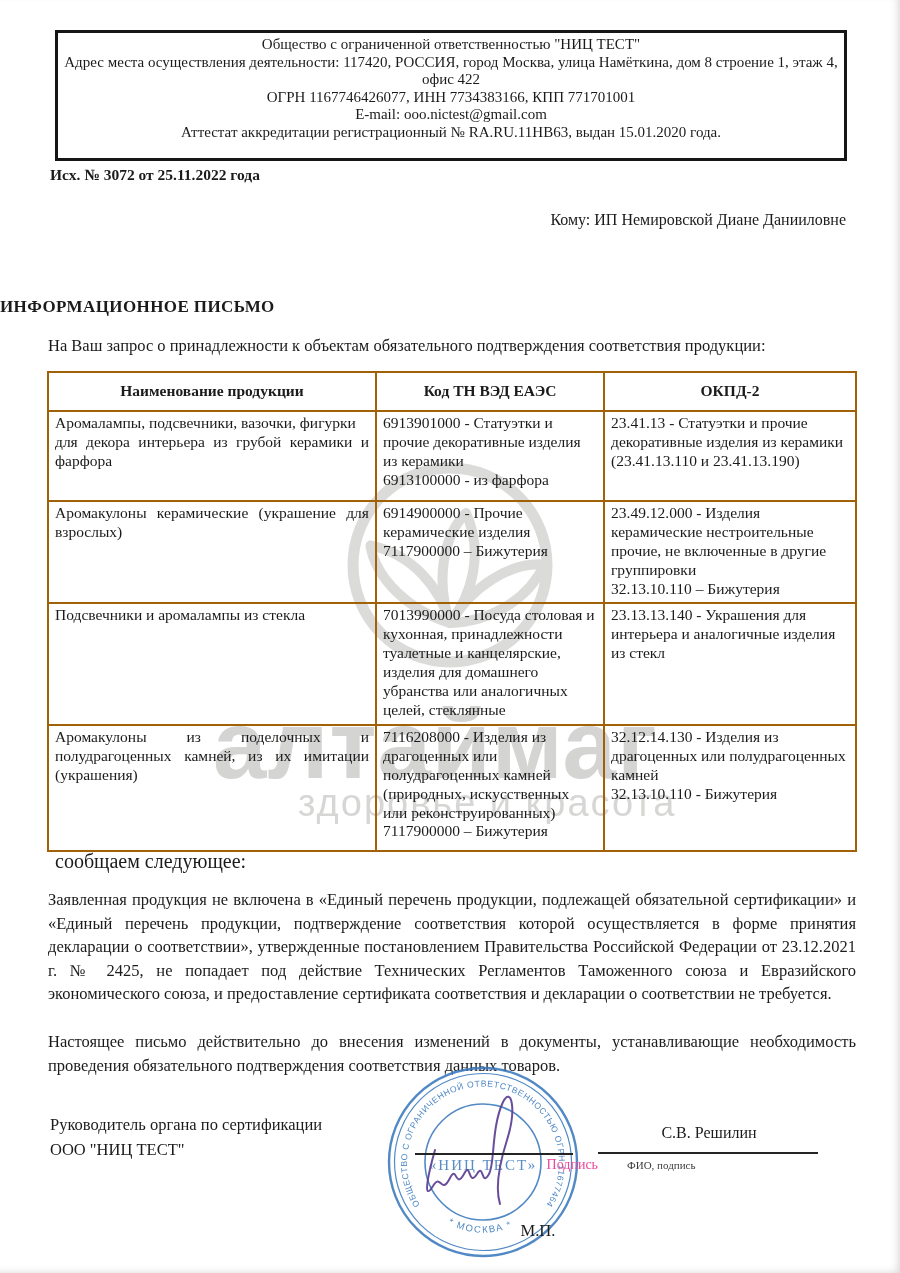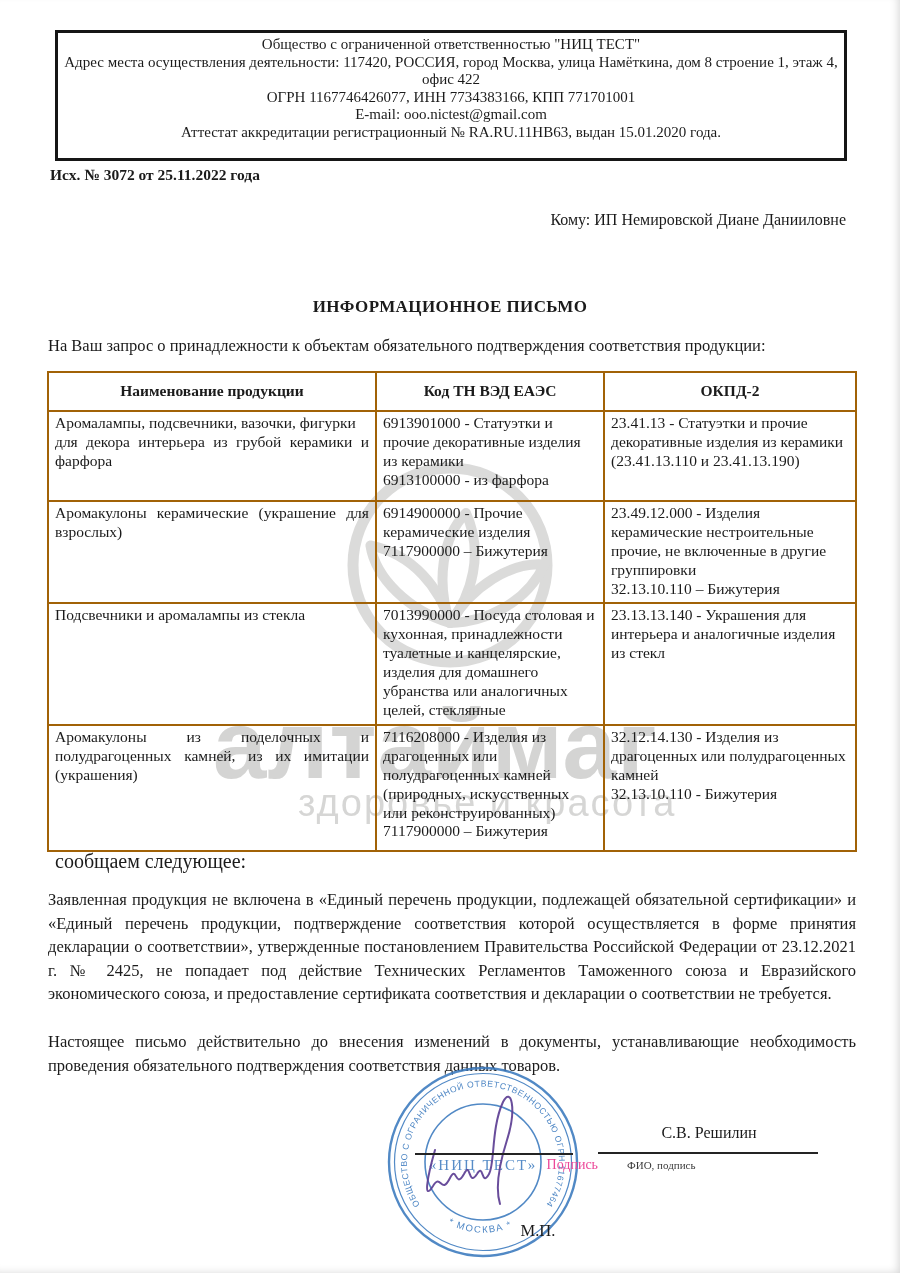--- a/index.html
+++ b/index.html
@@ -21,21 +21,21 @@
   }
 
   .ref { left:50px; top:166px; font-weight:bold; font-size:15.5px; }
 
   .recipient {
     left:280px; top:209px; width:566px; text-align:right;
     font-size:16px; line-height:21px;
   }
 
   .doc-title {
-    left:12px; top:297px; width:876px; text-align:center;
+    left:0; top:297px; width:876px; text-align:left;
     font-weight:bold; font-size:17px; letter-spacing:0.4px;
   }
 
   .intro { left:48px; top:336px; width:810px; font-size:16.5px; }
 
   
   .wm { z-index:0; pointer-events:none; }
   .wm-big {
     left:213px; top:690px; width:520px;
     font-family:"Liberation Sans","DejaVu Sans",sans-serif;
@@ -158,20 +158,22 @@
       <td class="prelines">32.12.14.130 - Изделия из драгоценных или полудрагоценных камней
 32.13.10.110 - Бижутерия</td>
     </tr>
   </tbody>
     </table>
 
   <div class="abs after-table">сообщаем следующее:</div>
   <div class="abs para para1">Заявленная продукция не включена в «Единый перечень продукции, подлежащей обязательной сертификации» и «Единый перечень продукции, подтверждение соответствия которой осуществляется в форме принятия декларации о соответствии», утвержденные постановлением Правительства Российской Федерации от 23.12.2021 г. № 2425, не попадает под действие Технических Регламентов Таможенного союза и Евразийского экономического союза, и предоставление сертификата соответствия и декларации о соответствии не требуется.</div>
   <div class="abs para para2">Настоящее письмо действительно до внесения изменений в документы, устанавливающие необходимость проведения обязательного подтверждения соответствия данных товаров.</div>
 
+  <div class="abs sig-role">Руководитель органа по сертификации
+ООО "НИЦ ТЕСТ"</div>
 
   <div class="abs sig-line sig-line-left"></div>
   <div class="abs sig-line sig-line-right"></div>
 
   <svg class="abs stamp-svg" width="200" height="200" viewBox="-100 -100 200 200">
     <g fill="none" stroke="#3a79be" opacity="0.88">
       <circle r="94" stroke-width="2.4"></circle>
       <circle r="88.5" stroke-width="1.2"></circle>
       <circle r="58" stroke-width="1.6"></circle>
     </g>

